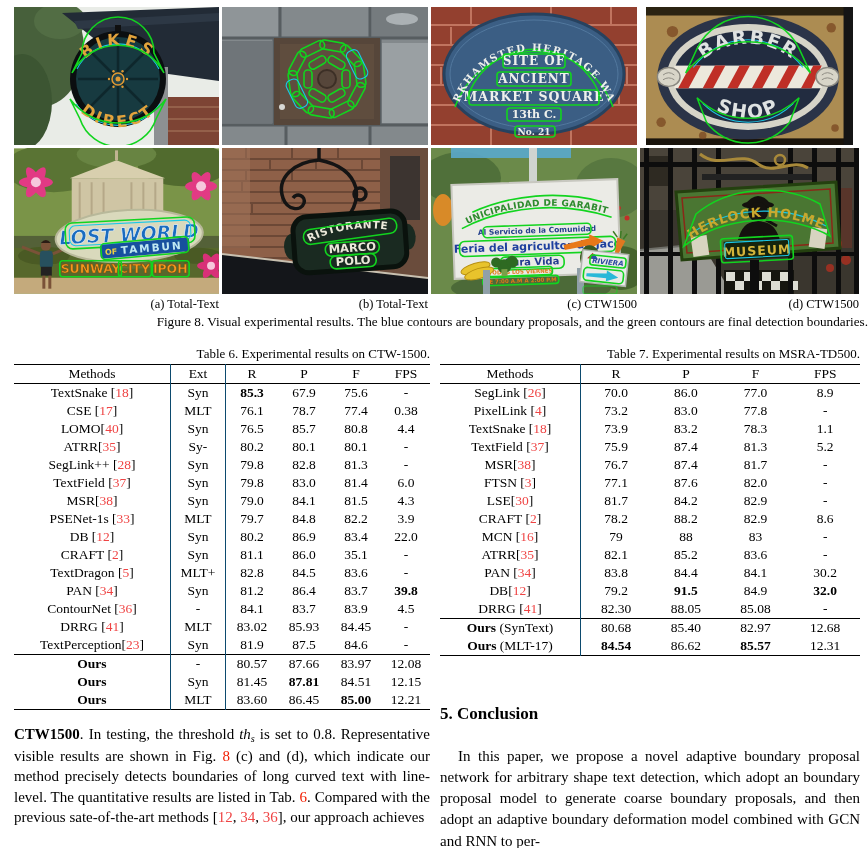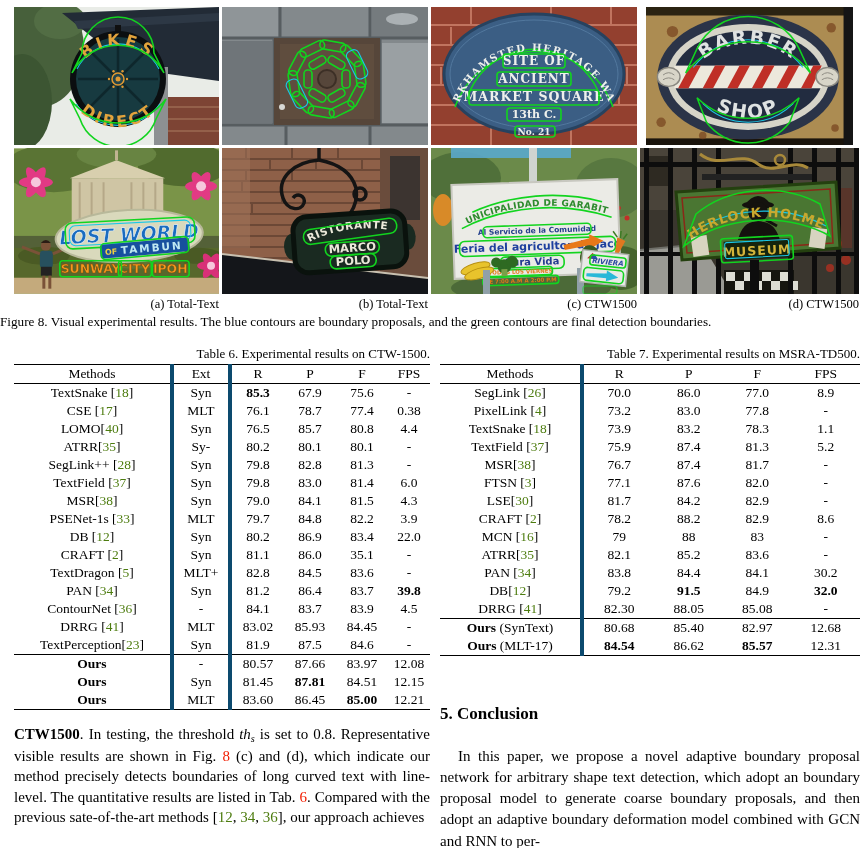--- a/index.html
+++ b/index.html
@@ -6,45 +6,45 @@
   body{width:868px;height:848px;position:relative;font-family:"Liberation Serif","DejaVu Serif",serif;color:#000;}
   .page{position:absolute;inset:0;background:#fff;}
 
   
   .photos{position:absolute;top:7px;left:14px;display:grid;
     grid-template-columns:205px 206px 206px 219px;grid-template-rows:138px 146px;gap:3px;}
   .photos svg{display:block;width:100%;height:100%;}
   .subcaps{position:absolute;top:297px;left:14px;display:grid;
     grid-template-columns:205px 206px 206px 219px;gap:3px;text-align:right;
     font-size:12.5px;}
-  .figcap{position:absolute;top:314px;left:0;right:0;text-align:left;font-size:13.2px;}
+  .figcap{position:absolute;top:314px;left:0;right:0;text-align:right;font-size:13.2px;}
 
   
   .gc{fill:none;stroke:#12d41f;stroke-width:1.6px;}
   .bc{fill:none;stroke:#1ac8e8;stroke-width:1.1px;}
 
   
   .colL{position:absolute;top:346px;left:14px;width:416px;}
   .colR{position:absolute;top:346px;left:440px;width:420px;}
   .tcap{text-align:right;font-size:13px;margin:0 0 2px 0;}
 
   table.ptable{border-collapse:collapse;margin:1px auto 0;width:100%;
     font-size:13.5px;border-top:1.6px solid #000;border-bottom:1.6px solid #000;}
   table.ptable th,table.ptable td{font-weight:normal;text-align:center;
     padding:0 2px;height:18px;line-height:18px;white-space:nowrap;}
   table.ptable thead tr{border-bottom:1px solid #000;}
-  table.ptable .vr{border-right:4px solid #0c4a6e;}
+  table.ptable .vr{border-right:1px solid #0c4a6e;}
   table.ptable tr.rule{border-top:1px solid #000;margin-top:35px;}
   .t6 th:nth-child(1){width:152px}.t6 th:nth-child(2){width:50px}
   .t6 th:nth-child(3),.t6 th:nth-child(4),.t6 th:nth-child(5){width:48px}
   .t7 th:nth-child(1){width:136px}
 
   .b{font-weight:bold}.i{font-style:italic}
   .sub{font-size:68%;vertical-align:-0.25em}
-  .green{color:#4d7c0f}.red{color:#f21d00}
+  .green{color:#ef4444}.red{color:#f21d00}
 
   .para{font-size:15px;line-height:1.375;text-align:justify;margin:14px 0 0 0;}
   .concl-head{font-size:17px;font-weight:bold;margin:48px 0 0 0;}
   .concl-para{font-size:15px;line-height:1.41;text-align:justify;margin:22px 0 0 0;text-indent:18px;}
 
   svg text{font-family:"DejaVu Sans",sans-serif;}
   svg text.serif{font-family:"DejaVu Serif",serif;}
 </style>
 </head>
 <body>

